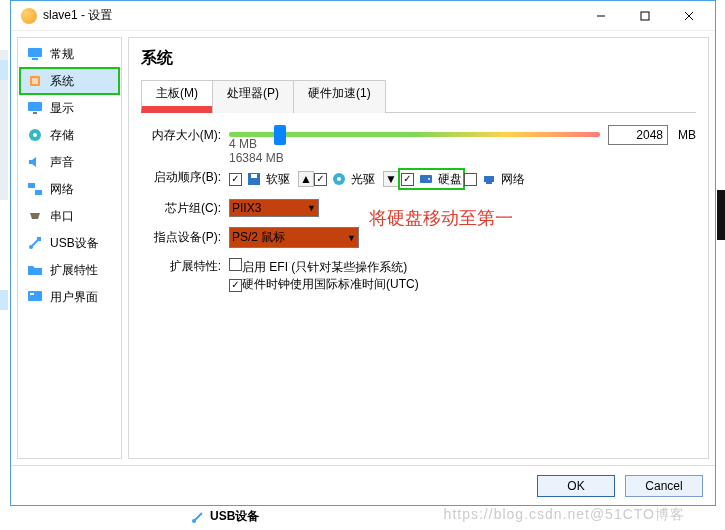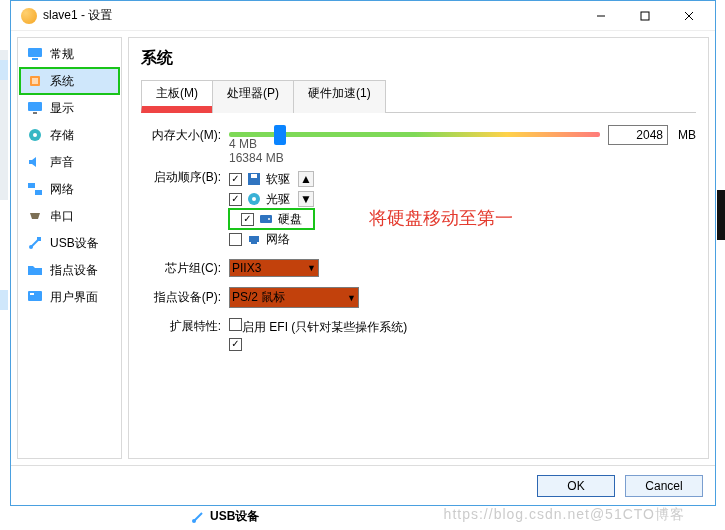--- a/index.html
+++ b/index.html
@@ -23,23 +23,23 @@
 .tab { padding: 4px 14px; border: 1px solid #ccc; border-bottom: none; background: #f6f6f6; margin-right: -1px; position: relative; top: 1px; }
 .tab.active { background: #fff; border-bottom: 7px solid #ef4444; }
 .row { display: flex; align-items: center; margin: 10px 0; gap: 8px; }
 .row .lbl { width: 80px; text-align: right; }
 .slidewrap { flex: 1; position: relative; height: 24px; }
 .track { position: absolute; left: 0; right: 0; top: 9px; height: 5px; background: linear-gradient(to right,#7ed957 0%,#7ed957 50%,#ffd24a 75%,#ff7b7b 100%); border-radius: 2px;}
 .thumb { position: absolute; top: 2px; width: 12px; height: 20px; background: #0a84ff; border-radius: 2px; }
 .ticks { position: absolute; left: 0; right: 0; top: 14px; display: flex; justify-content: center; font-size: 11px; color: #555; flex-direction: column; }
 .memval { border: 1px solid #7a7a7a; padding: 2px 4px; width: 60px; text-align: right; background:#fff;}
 .unit { margin-left: 2px; }
-.bootlist { display: flex; flex-direction: column; gap: 0; }
+.bootlist { display: flex; flex-direction: row; gap: 0; }
 .bootrow { display: flex; align-items: center; height: 20px; gap: 4px; }
-.bootrow.hl { outline: 2px solid #19c419; outline-offset: -1px; padding: 0 12px; }
+.bootrow.hl { outline: 2px solid #19c419; outline-offset: -1px; padding: 0 2px; }
 .cb { width: 13px; height: 13px; border: 1px solid #555; display:inline-flex; align-items:center; justify-content:center; background:#fff;}
 .cb.ck::after{content:"✓"; font-size:10px; line-height:10px;}
 .devicon { width: 16px; height: 16px; display:flex;align-items:center;justify-content:center;}
 .udbtn { width:16px; height:16px; border:1px solid #bbb; background:#f4f4f4; display:flex;align-items:center;justify-content:center; margin-left:4px;}
 .annot { color:#e43b2f; font-size:18px; position:absolute; }
 .sel-box { border:1px solid #7a7a7a; background:#c2410c; padding:1px 2px; display:inline-flex; align-items:center; gap:18px; min-width:90px;}
 .sel-box .arrow{ margin-left:auto; font-size:9px;}
 .footer { height:40px; border-top:1px solid #ddd; display:flex; align-items:center; justify-content:flex-end; padding:0 12px; gap:10px;}
 .btn { min-width:78px; height:22px; border:1px solid #7a9ecf; background:#eaf3fc; display:flex;align-items:center;justify-content:center;}
 .btn.ok { border:1px solid #2d67b2; }
@@ -151,21 +151,21 @@
             </svg>
           </span>
           <span>USB设备</span>
         </div>
       <div class="sitem">
           <span class="sicon">
             <svg width="16" height="16">
               <path d="M1 4h5l2 2h7v7H1z" fill="#3aa0ff"></path>
             </svg>
           </span>
-          <span>指点设备</span>
+          <span>扩展特性</span>
         </div>
       <div class="sitem">
           <span class="sicon">
             <svg width="16" height="16">
               <rect x="1" y="2" width="14" height="10" fill="#3aa0ff" rx="1"></rect>
               <rect x="3" y="4" width="4" height="2" fill="#fff"></rect>
             </svg>
           </span>
           <span>用户界面</span>
         </div>
@@ -253,21 +253,21 @@
         <span class="lbl">指点设备(P):</span>
         <div class="sel-box" style="min-width:130px">
             <span>PS/2 鼠标</span>
             <span class="arrow">▼</span>
           </div>
       </div>
       <div class="row" style="align-items:flex-start;">
         <span class="lbl">扩展特性:</span>
         <div>
           <div class="optrow"><span class="cb"></span><span>启用 EFI (只针对某些操作系统)</span></div>
-          <div class="optrow"><span class="cb ck"></span></div>
+          <div class="optrow"><span class="cb ck"></span><span>硬件时钟使用国际标准时间(UTC)</span></div>
         </div>
       </div>
     </div>
   </div>
 
   <div class="footer">
     <div class="btn ok">
         <span>OK</span>
       </div>
     <div class="btn">

